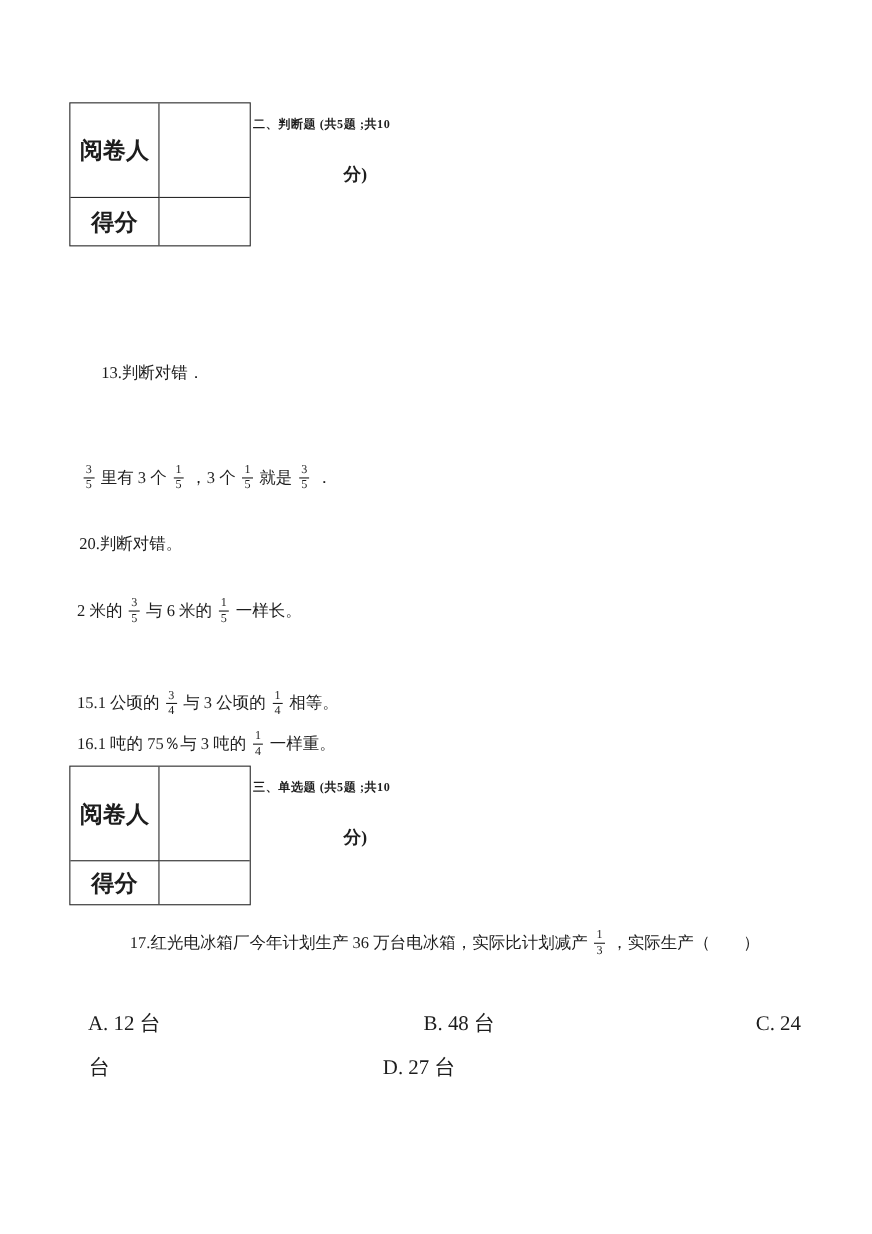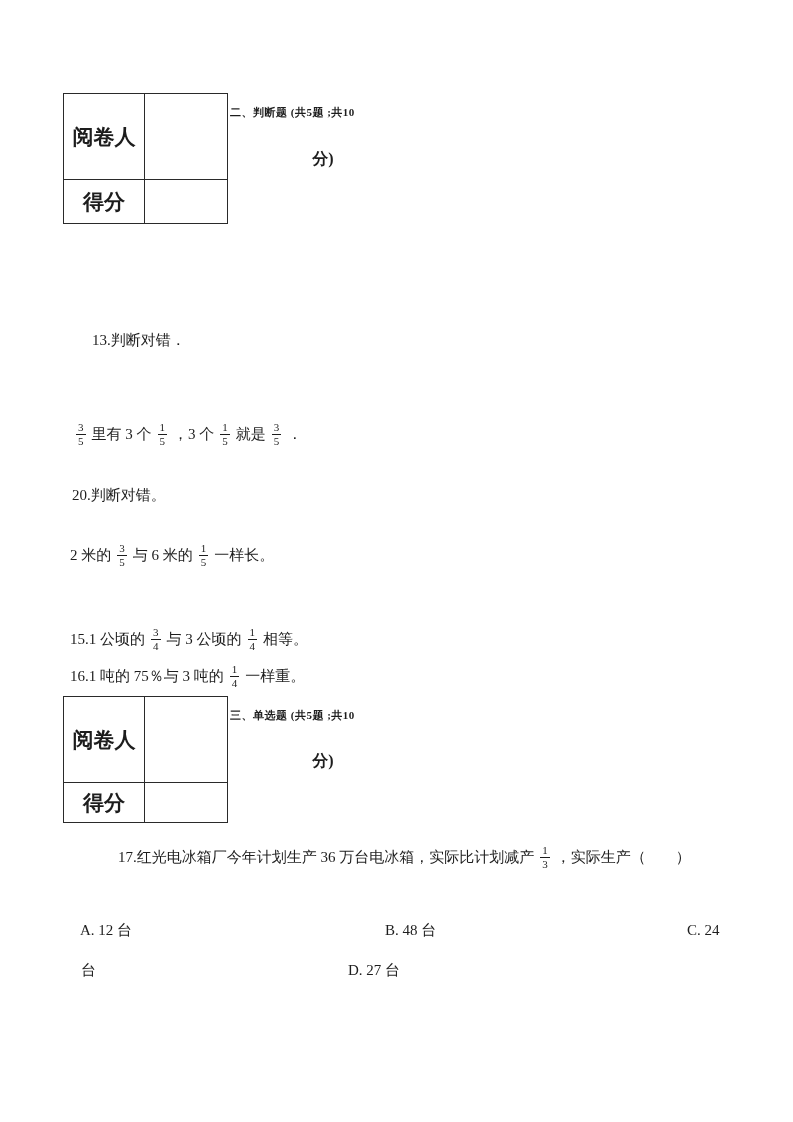--- a/index.html
+++ b/index.html
@@ -60,21 +60,21 @@
     display:inline-block;
     text-align:center;
     font-size:11px;line-height:1.15;
     margin:0 6px;
     font-family:"Liberation Serif","DejaVu Serif",serif;
   }
   .frac .num{display:block;border-bottom:1px solid #1d1d1d;padding:0 2px;}
   .frac .den{display:block;padding:0 2px;}
   .opt{
     position:absolute;
-    font-size:15px;line-height:17px;
+    font-size:19px;line-height:17px;
     white-space:nowrap;
   }
 </style>
 </head>
 <body>
 
 <div class="page">
 
   <div class="gtable" style="left:63px;top:93px;">
     <div class="gcell">阅卷人</div>

